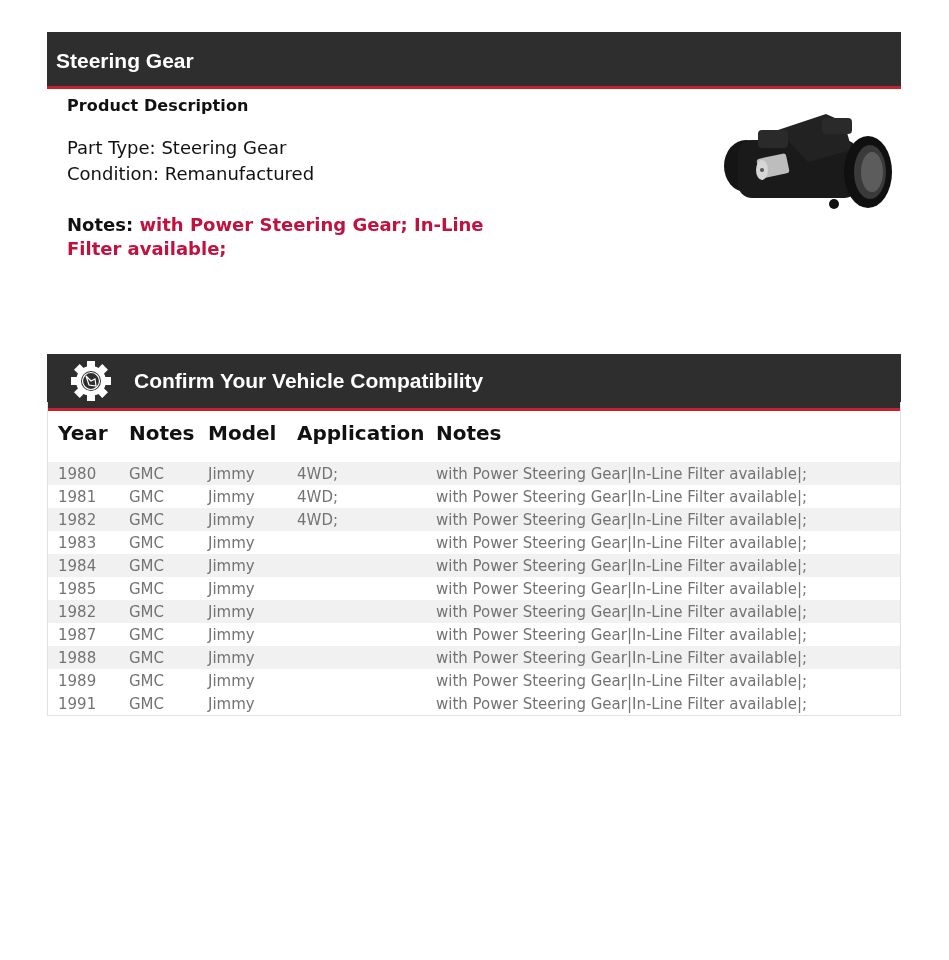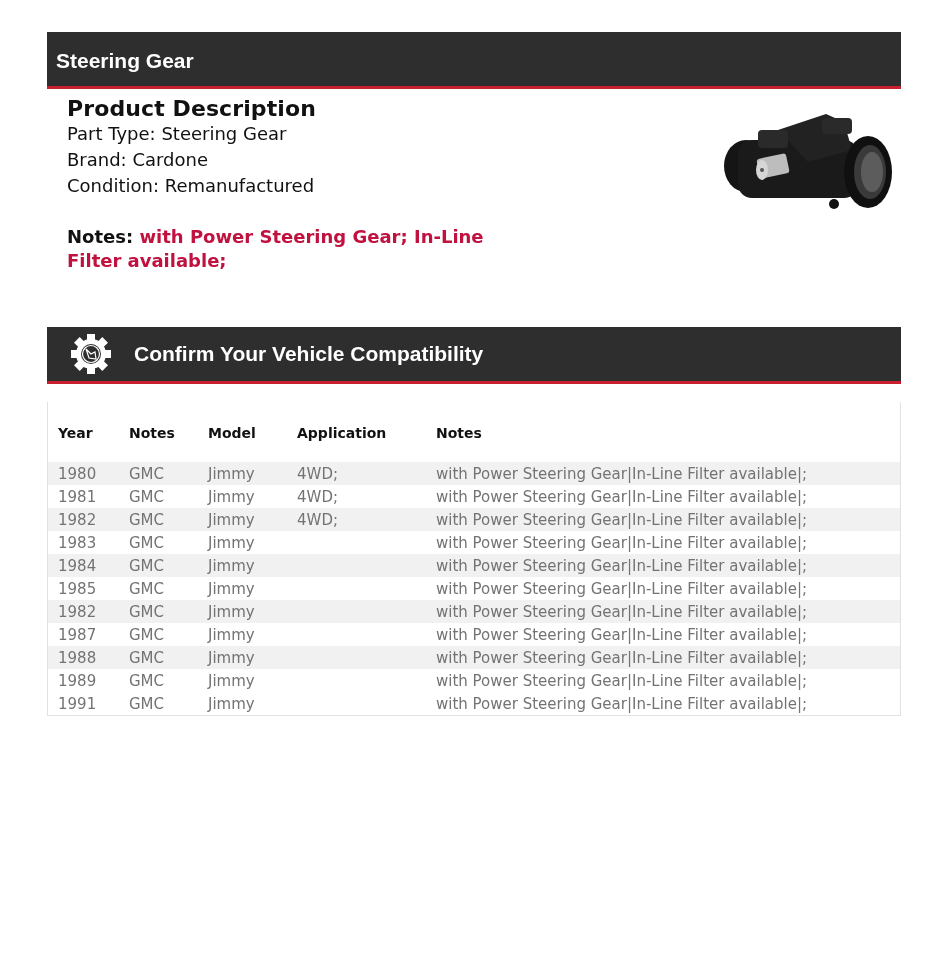--- a/index.html
+++ b/index.html
@@ -6,60 +6,57 @@
   html, body { width: 949px; height: 960px; background: #ffffff; overflow: hidden; }
   body { font-family: "DejaVu Sans", sans-serif; color: #111; position: relative; }
 
   .banner {
     position: absolute; left: 47px; width: 854px;
     background: #2f2e2f; border-bottom: 3px solid #c8202e;
     color: #fff; font-family: "Liberation Sans", sans-serif; font-weight: bold;
     display: flex; align-items: center;
   }
   .banner-top { top: 32px; height: 57px; padding-left: 9px; font-size: 21px; padding-top: 4px; }
-  .banner-compat { top: 327px; height: 57px; font-size: 21px; }
+  .banner-compat { top: 354px; height: 57px; font-size: 21px; }
   .banner-compat .gear { width: 44px; height: 44px; margin-left: 22px; margin-right: 21px; }
 
   .desc { position: absolute; left: 67px; top: 96px; width: 420px; }
-  .desc h2 { font-size: 22px; font-weight: bold; letter-spacing: 0.1px; }
+  .desc h2 { font-size: 16px; font-weight: bold; margin-bottom: 20px; letter-spacing: 0.1px; }
   .desc .row { font-size: 18px; line-height: 26px; }
   .desc .row b { font-weight: normal; }
   .desc .notes { margin-top: 26px; font-size: 18px; line-height: 24px; font-weight: bold; }
   .desc .notes .accent { color: #c0113f; }
 
   .product-img { position: absolute; left: 718px; top: 100px; width: 180px; height: 112px; }
 
   .table-wrap {
     position: absolute; left: 47px; top: 402px; width: 854px;
     border-left: 1px solid #e2e2e2; border-right: 1px solid #e2e2e2; border-bottom: 1px solid #e2e2e2;
   }
   table { width: 100%; border-collapse: collapse; font-size: 15px; }
-  th { text-align: left; font-weight: bold; height: 60px; padding-top: 2px; font-size: 14px; }
+  th { text-align: left; font-weight: bold; height: 60px; padding-top: 2px; font-size: 20px; }
   td { height: 23px; color: #737373; }
   tr.odd td { background: #f1f1f1; }
   th:first-child, td:first-child { padding-left: 10px; }
   .c-year { width: 81px; }
   .c-make { width: 79px; }
   .c-model { width: 89px; margin-left: 25px; }
   .c-app { width: 139px; }
 </style>
 </head>
 <body>
 
 <div class="banner banner-top">
   <span>Steering Gear</span>
 </div>
 
 <div class="desc">
   <h2>Product Description</h2>
   <div class="row">
     <b>Part Type:</b> <span>Steering Gear</span>
-  </div>
-  <div class="row">
-    <b>Brand:</b> <span>Cardone</span>
   </div>
   <div class="row">
     <b>Condition:</b> <span>Remanufactured</span>
   </div>
   <div class="notes">
     <span>Notes:</span> <span class="accent">with Power Steering Gear; In-Line Filter available;</span>
   </div>
 </div>
 
 <svg class="product-img" viewBox="0 0 180 112">

